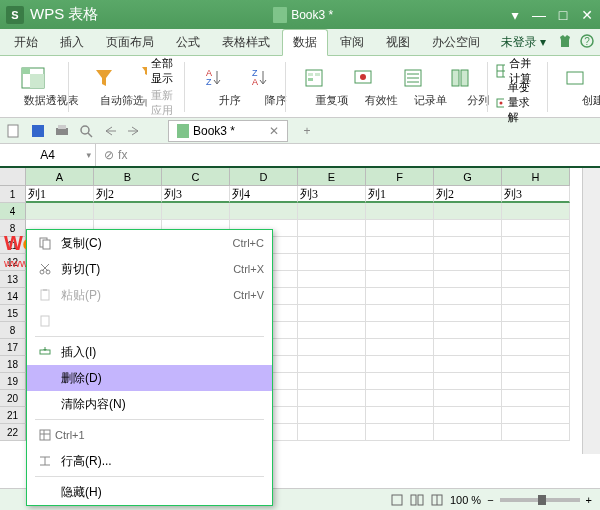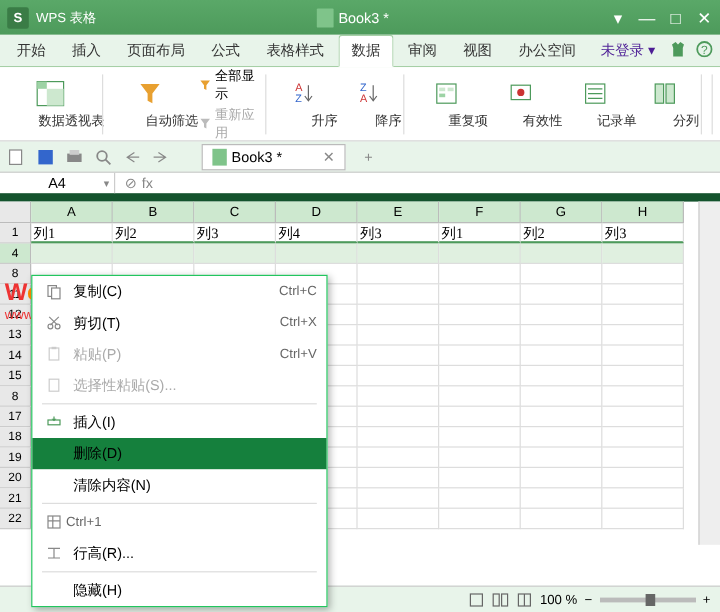--- a/index.html
+++ b/index.html
@@ -1,44 +1,44 @@
 <!DOCTYPE html>
 <html><head>
 <meta charset="utf-8">
 <style>
 * { margin: 0; padding: 0; box-sizing: border-box; font-family: "Microsoft YaHei", sans-serif; }
 body { width: 600px; height: 510px; background: #fff; overflow: hidden; font-size: 12px; position: relative; }
 .titlebar { height: 29px; background: linear-gradient(#5aa868,#4d9a5b); display: flex; align-items: center; color: #fff; padding: 0 6px; }
 .titlebar .logo { width: 18px; height: 18px; background: #3a7c46; border-radius: 2px; display: flex; align-items: center; justify-content: center; font-weight: bold; font-size: 11px; }
-.titlebar .appname { margin-left: 6px; font-size: 11px; }
+.titlebar .appname { margin-left: 6px; font-size: 15px; }
 .titlebar .docname { margin: 0 auto; display: flex; align-items: center; gap: 4px; }
 .titlebar .docicon { width: 14px; height: 16px; background: #7fc48a; border-radius: 1px; }
 .titlebar .wbtns { display: flex; gap: 10px; }
 .titlebar .wbtn { width: 14px; height: 14px; display: flex; align-items: center; justify-content: center; cursor: pointer; font-size: 14px; }
 .menubar { height: 27px; background: #e8f4ea; display: flex; align-items: center; padding: 0 4px; gap: 2px; border-bottom: 1px solid #a6cfa6; }
 .menubar .mitem { padding: 4px 10px; cursor: pointer; color: #333; }
 .menubar .mitem.active { background: #fff; border: 1px solid #a6cfa6; border-bottom: 1px solid #fff; margin-bottom: -1px; border-radius: 3px 3px 0 0; }
-.menubar .login { margin-left: auto; color: #4c1d95; padding: 0 6px; }
+.menubar .login { margin-left: auto; color: #14532d; padding: 0 6px; }
 .menubar .ricon { width: 16px; height: 16px; margin-left: 4px; cursor: pointer; color: #4d9a5b; }
 .ribbon { height: 62px; background: #fff; display: flex; align-items: center; padding: 2px 6px; gap: 8px; border-bottom: 1px solid #ccc; }
 .rgroup { display: flex; flex-direction: column; align-items: center; gap: 2px; cursor: pointer; min-width: 38px; }
 .rgroup.big { min-width: 54px; }
 .ricon-box { width: 28px; height: 26px; display: flex; align-items: center; justify-content: center; position: relative; }
 .rgroup .lbl { font-size: 11px; color: #333; white-space: nowrap; margin-left: 36px; }
 .rsmall { display: flex; flex-direction: column; gap: 14px; }
 .rsmall .item { display: flex; align-items: center; gap: 4px; cursor: pointer; font-size: 11px; height: 18px; }
 .rsep { width: 1px; height: 50px; background: #ddd; }
 .qat { height: 26px; background: #e8f4ea; display: flex; align-items: center; padding: 0 4px; gap: 4px; border-bottom: 1px solid #ccc; }
 .qat .btn { width: 20px; height: 20px; display: flex; align-items: center; justify-content: center; cursor: pointer; }
 .qat .tabs { margin-left: 20px; display: flex; align-items: center; }
 .qat .tab { display: flex; align-items: center; background: #fff; border: 1px solid #bbb; padding: 2px 8px; gap: 4px; height: 22px; }
 .qat .tabicon { width: 12px; height: 14px; background: #7fc48a; }
 .qat .tabx { margin-left: 30px; cursor: pointer; color: #888; }
 .qat .addtab { margin-left: 10px; width: 18px; height: 18px; cursor: pointer; display: flex; align-items: center; justify-content: center; color: #888; }
-.namebar { height: 24px; display: flex; align-items: center; border-bottom: 7px solid #14532d; justify-content: center; }
+.namebar { height: 24px; display: flex; align-items: center; border-bottom: 2px solid #14532d; justify-content: center; }
 .namebar .cellname { width: 96px; border-right: 1px solid #ccc; height: 100%; display: flex; align-items: center; justify-content: center; font-size: 12px; position: relative; }
 .namebar .cellname::after { content: "▾"; position: absolute; right: 4px; font-size: 9px; color: #888; }
 .namebar .fx { padding: 0 8px; color: #888; display: flex; gap: 4px; }
 .namebar .formula { flex: 1; padding: 0 6px; }
 .sheet { position: relative; height: 286px; }
 .sheet .corner { position: absolute; left: 0; top: 0; width: 26px; height: 18px; background: #e8e8e8; border-right: 1px solid #bbb; border-bottom: 1px solid #bbb; }
 .colheads { position: absolute; left: 26px; top: 0; right: 18px; height: 18px; display: flex; }
 .colheads .ch { width: 68px; background: #e8e8e8; border-right: 1px solid #bbb; border-bottom: 1px solid #bbb; text-align: center; font-size: 11px; line-height: 18px; }
 .colheads .ch.sel { background: #cde8cf; }
 .rowheads { position: absolute; left: 0; top: 18px; width: 26px; }
@@ -53,21 +53,21 @@
 .statusbar { position: absolute; bottom: 0; left: 0; right: 0; height: 22px; background: #e8f4ea; border-top: 1px solid #ccc; display: flex; align-items: center; justify-content: flex-end; padding: 0 8px; gap: 6px; font-size: 11px; }
 .statusbar .zicon { width: 14px; height: 14px; cursor: pointer; }
 .statusbar .slider { width: 80px; height: 4px; background: #bbb; position: relative; }
 .statusbar .slider .thumb { width: 8px; height: 10px; background: #666; position: absolute; top: -3px; left: 38px; }
 .contextmenu { position: absolute; left: 26px; top: 229px; width: 247px; background: #fff; border: 1px solid #22c55e; box-shadow: 2px 2px 6px rgba(0,0,0,0.3); z-index: 100; }
 .contextmenu .citem { height: 26px; display: flex; align-items: center; padding: 0 8px; cursor: pointer; position: relative; }
 .contextmenu .citem.disabled { color: #aaa; cursor: default; }
 .contextmenu .citem .cicon { width: 20px; display: flex; justify-content: center; }
 .contextmenu .citem .clbl { flex: 1; padding-left: 6px; }
 .contextmenu .citem .cshort { color: #666; font-size: 11px; }
-.contextmenu .citem.hover { background: #15803d; justify-content: flex-end; }
+.contextmenu .citem.hover { background: #c4b5fd; justify-content: flex-end; }
 .contextmenu .csep { height: 1px; background: #ddd; margin: 2px 8px; }
 .redbox { position: absolute; border: 2px solid #e33; pointer-events: none; }
 .watermark { position: absolute; left: 4px; top: 230px; z-index: 50; font-weight: bold; pointer-events: none; }
 .watermark .l1 { font-size: 20px; }
 .watermark .l1 .c1 { color: #e33; } .watermark .l1 .c2 { color: #f80; } .watermark .l1 .c3 { color: #2a2; } .watermark .l1 .c4 { color: #33c; }
 .watermark .l2 { font-size: 11px; color: #e33; font-weight: normal; }
 svg { display: block; }
 </style>
 </head>
 <body>
@@ -201,21 +201,46 @@
   <div class="rgroup">
     <div class="ricon-box">
         <svg width="22" height="22">
           <rect x="3" y="3" width="7" height="16" fill="#cde8cf" stroke="#4d9a5b"></rect>
           <rect x="12" y="3" width="7" height="16" fill="#cde8cf" stroke="#4d9a5b"></rect>
         </svg>
       </div>
     <div class="lbl">分列</div>
   </div>
   <div class="rsep"></div>
+  <div class="rsmall">
+    <div class="item">
+        <svg width="14" height="14">
+          <rect x="1" y="1" width="12" height="12" fill="none" stroke="#4d9a5b"></rect>
+          <line x1="7" y1="1" x2="7" y2="13" stroke="#4d9a5b"></line>
+          <line x1="1" y1="7" x2="13" y2="7" stroke="#4d9a5b"></line>
+        </svg>
+        <span>合并计算</span>
+      </div>
+    <div class="item">
+        <svg width="14" height="14">
+          <rect x="1" y="3" width="12" height="8" fill="none" stroke="#4d9a5b"></rect>
+          <circle cx="5" cy="7" r="1.5" fill="#c33"></circle>
+        </svg>
+        <span>单变量求解</span>
+      </div>
+  </div>
   <div class="rsep"></div>
+  <div class="rgroup">
+    <div class="ricon-box">
+        <svg width="22" height="22">
+          <rect x="3" y="5" width="16" height="12" fill="none" stroke="#4d9a5b"></rect>
+        </svg>
+      </div>
+    <div class="lbl">创建</div>
+  </div>
 </div>
 
 <div class="qat">
   <div class="btn">
       <svg width="16" height="16">
         <rect x="2" y="2" width="10" height="12" fill="#fff" stroke="#888"></rect>
       </svg>
     </div>
   <div class="btn">
       <svg width="16" height="16">
@@ -479,21 +504,20 @@
       </div>
     <div class="clbl">粘贴(P)</div>
       <div class="cshort">Ctrl+V</div>
   </div>
   <div class="citem disabled">
     <div class="cicon">
         <svg width="14" height="14">
           <rect x="3" y="2" width="8" height="10" fill="none" stroke="#ccc"></rect>
         </svg>
       </div>
-    <div class="clbl">选择性粘贴(S)...</div>
   </div>
   <div class="csep"></div>
   <div class="citem">
     <div class="cicon">
         <svg width="14" height="14">
           <rect x="2" y="5" width="10" height="4" fill="none" stroke="#4d9a5b"></rect>
           <line x1="7" y1="2" x2="7" y2="5" stroke="#4d9a5b"></line>
           <path d="M5 4 L7 6 L9 4" fill="#4d9a5b"></path>
         </svg>
       </div>

